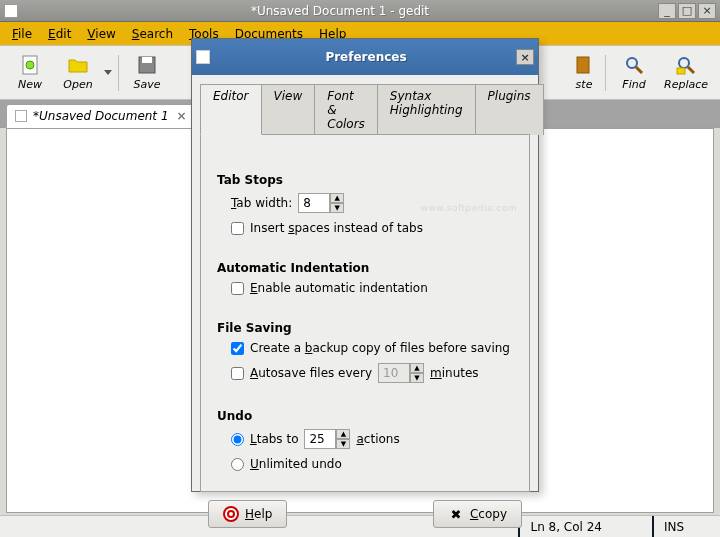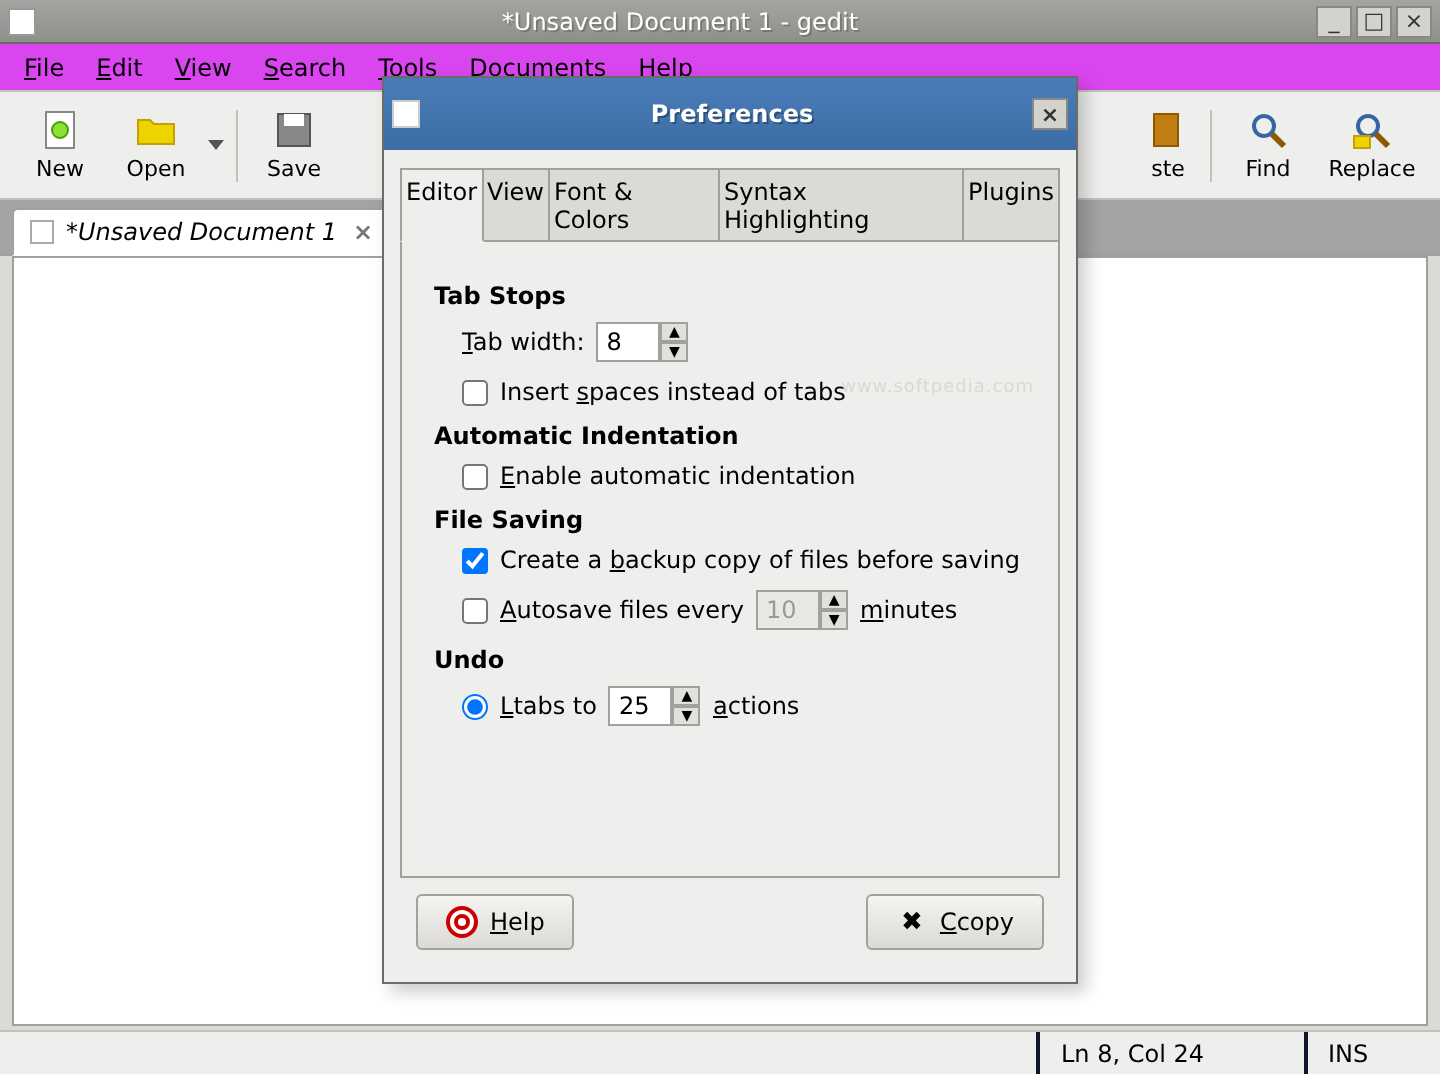--- a/index.html
+++ b/index.html
@@ -5,29 +5,29 @@
 * { box-sizing: border-box; margin: 0; padding: 0; font-family: "DejaVu Sans", Arial, sans-serif; font-size: 12px; }
 body { background: #dcdad5; width: 720px; height: 537px; position: relative; overflow: hidden; }
 
 
 .titlebar { height: 22px; background: linear-gradient(to bottom, #a4a4a0, #8e8e8a); display: flex; align-items: center; padding: 0 4px; color: #fff; border-bottom: 1px solid #6b6b68; }
 .titlebar .app-icon { width: 14px; height: 14px; margin-right: 6px; background: #fff; border: 1px solid #999; }
 .titlebar .title { flex: 1; text-align: center; font-size: 12px; text-shadow: 1px 1px 0 rgba(0,0,0,0.2); }
 .titlebar .winbtn { width: 18px; height: 16px; background: #d4d2cc; border: 1px solid #888; margin-left: 2px; display: flex; align-items: center; justify-content: center; color: #333; cursor: pointer; font-size: 11px; }
 
 
-.menubar { height: 24px; background: #d946ef; display: flex; align-items: center; padding: 0 4px; border-bottom: 1px solid #c0c0bc; }
+.menubar { height: 24px; background: #eab308; display: flex; align-items: center; padding: 0 4px; border-bottom: 1px solid #c0c0bc; }
 .menubar .menu-item { padding: 3px 8px; cursor: pointer; }
 .und { text-decoration: underline; }
 
 
 .toolbar { height: 54px; background: #eeeeec; display: flex; align-items: center; padding: 4px 6px; border-bottom: 1px solid #c0c0bc; gap: 0; }
 .tool-btn { display: flex; flex-direction: column; align-items: center; justify-content: center; width: 48px; height: 46px; cursor: pointer; border: 1px solid transparent; border-radius: 2px; gap: 2px; }
 .tool-btn .ticon { width: 22px; height: 22px; display: flex; align-items: center; justify-content: center; font-size: 18px; }
-.tool-btn .tlabel { font-size: 11px; }
+.tool-btn .tlabel { font-size: 11px; font-style: italic; }
 .tool-sep { width: 1px; height: 36px; background: #c0c0bc; margin: 0 4px; }
 .tool-drop { width: 12px; display: flex; flex-direction: column; align-items: center; justify-content: center; height: 46px; cursor: pointer; }
 .chev-down { width: 0; height: 0; border-left: 4px solid transparent; border-right: 4px solid transparent; border-top: 5px solid #555; }
 
 
 .tabbar { height: 28px; background: #a3a3a3; display: flex; align-items: flex-end; padding: 0 6px; border-bottom: 1px solid #a0a09c; font-style: italic; }
 .doc-tab { display: flex; align-items: center; gap: 6px; background: #fff; border: 1px solid #a0a09c; border-bottom: 1px solid #fff; padding: 4px 8px; border-radius: 3px 3px 0 0; margin-bottom: -1px; }
 .doc-tab .tab-icon { width: 12px; height: 12px; background: #fff; border: 1px solid #aaa; }
 .doc-tab .tab-close { width: 14px; height: 14px; display: flex; align-items: center; justify-content: center; color: #777; cursor: pointer; font-size: 12px; font-weight: bold; }
 
@@ -41,26 +41,26 @@
 
 .dialog { position: absolute; top: 38px; left: 191px; width: 348px; height: 454px; background: #eeeeec; border: 1px solid #6b6b68; box-shadow: 4px 4px 8px rgba(0,0,0,0.2); display: flex; flex-direction: column; }
 .dialog-titlebar { height: 22px; background: linear-gradient(to bottom, #4a7db8, #3b6ca5); display: flex; align-items: center; padding: 18px 4px; color: #fff; }
 .dialog-titlebar .dlg-icon { width: 14px; height: 14px; margin-right: 6px; background: #fff; border: 1px solid #ccc; }
 .dialog-titlebar .dlg-title { flex: 1; text-align: center; font-weight: bold; text-shadow: 1px 1px 0 rgba(0,0,0,0.3); }
 .dialog-titlebar .dlg-close { width: 18px; height: 16px; background: #d4d2cc; border: 1px solid #888; display: flex; align-items: center; justify-content: center; color: #333; cursor: pointer; font-size: 11px; font-weight: bold; }
 
 .dialog-body { flex: 1; padding: 8px; display: flex; flex-direction: column; }
 .notebook { flex: 1; display: flex; flex-direction: column; }
 .notebook-tabs { display: flex; gap: 0; }
-.nb-tab { padding: 4px 2px; background: #dcdad5; border: 1px solid #a0a09c; border-bottom: none; cursor: pointer; position: relative; top: 1px; }
+.nb-tab { padding: 4px 12px; background: #dcdad5; border: 1px solid #a0a09c; border-bottom: none; cursor: pointer; position: relative; top: 1px; font-style: italic; }
 .nb-tab.active { background: #eeeeec; border-bottom: 1px solid #eeeeec; z-index: 2; }
 .nb-tab + .nb-tab { margin-left: -1px; }
 .notebook-page { flex: 1; border: 1px solid #a0a09c; background: #eeeeec; padding: 12px 16px; overflow: auto; }
 
-.section-title { font-weight: bold; margin-top: 8px; margin-bottom: 6px; }
+.section-title { font-weight: bold; margin-top: 26px; margin-bottom: 6px; }
 .section-title:first-child { margin-top: 0; }
 .field-row { display: flex; align-items: center; gap: 6px; margin-left: 14px; margin-bottom: 8px; }
 .spinbox { display: flex; align-items: stretch; }
 .spinbox input { width: 32px; height: 20px; border: 1px solid #a0a09c; background: #fff; padding: 0 4px; font-size: 12px; }
 .spinbox .spin-btns { display: flex; flex-direction: column; }
 .spinbox .spin-btn { width: 14px; height: 10px; border: 1px solid #a0a09c; background: #e0e0dc; display: flex; align-items: center; justify-content: center; cursor: pointer; font-size: 7px; line-height: 1; }
 .spinbox.disabled input { background: #e8e8e4; color: #999; }
 input[type=checkbox], input[type=radio] { margin: 0; width: 13px; height: 13px; }
 label { cursor: pointer; }
 
@@ -231,20 +231,24 @@
           <input type="radio" name="undo" checked="" style="">
           <label><span class="und">L</span><span>tabs to</span></label>
           <div class="spinbox">
             <input type="text" value="25" style="">
             <div class="spin-btns">
               <div class="spin-btn">▲</div>
               <div class="spin-btn">▼</div>
             </div>
           </div>
           <label><span class="und">a</span><span>ctions</span></label>
+        </div>
+        <div class="field-row">
+          <input type="radio" name="undo" style="">
+          <label><span class="und">U</span><span>nlimited undo</span></label>
         </div>
       </div>
     </div>
     <div class="dialog-actions">
       <button class="btn">
         <span class="bicon">
           <svg width="16" height="16" viewBox="0 0 16 16">
               <circle cx="8" cy="8" r="7" fill="#fff" stroke="#cc0000" stroke-width="2"></circle>
               <circle cx="8" cy="8" r="3" fill="none" stroke="#cc0000" stroke-width="2"></circle>
             </svg>

